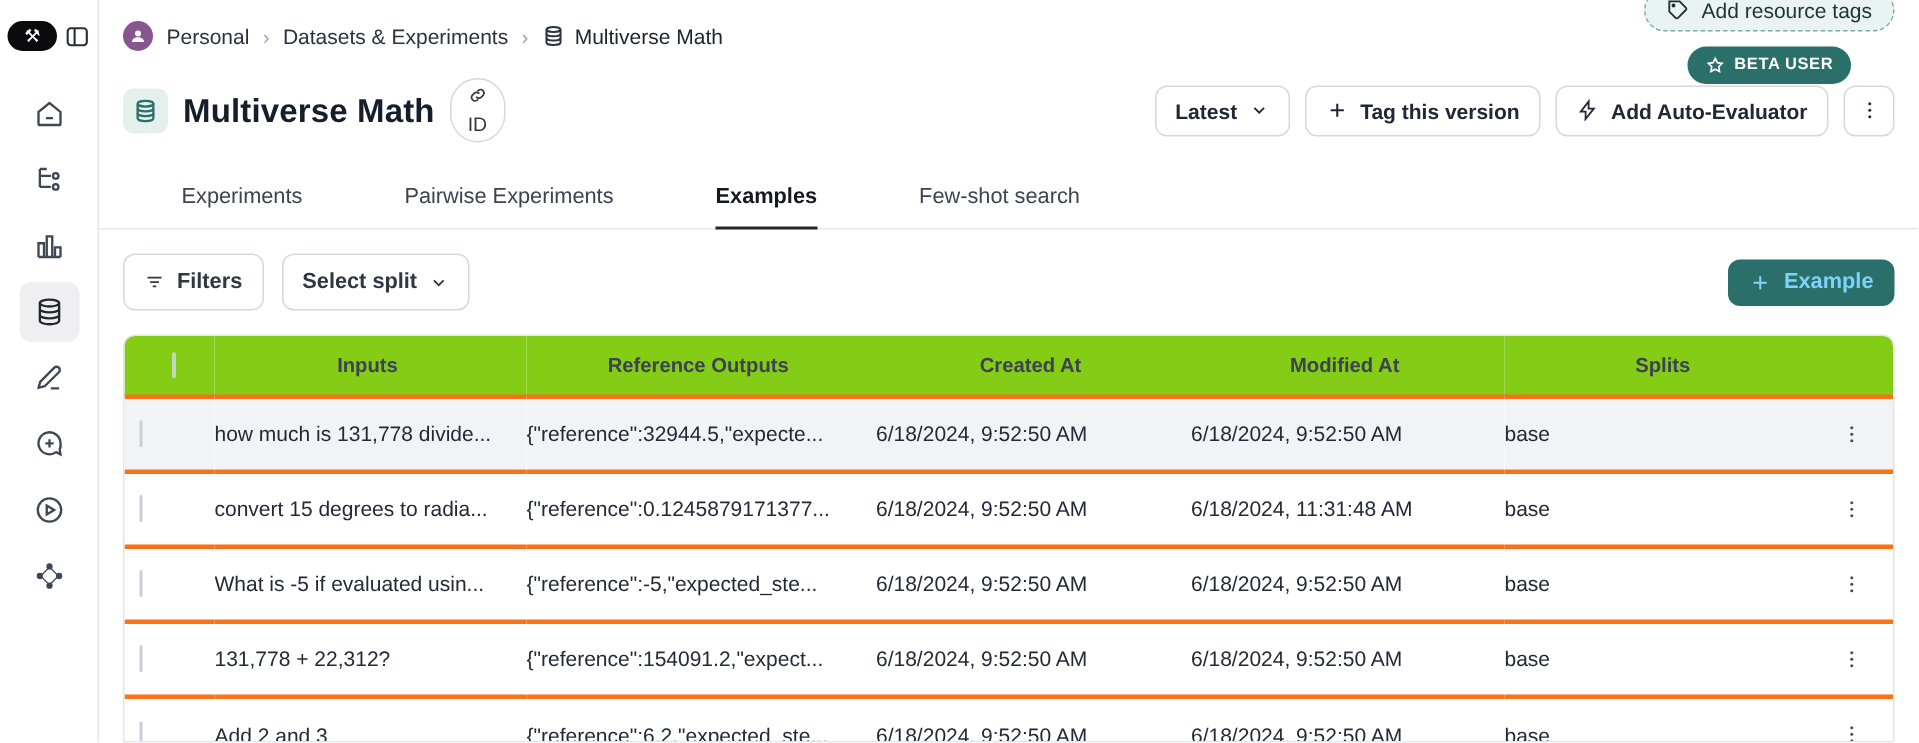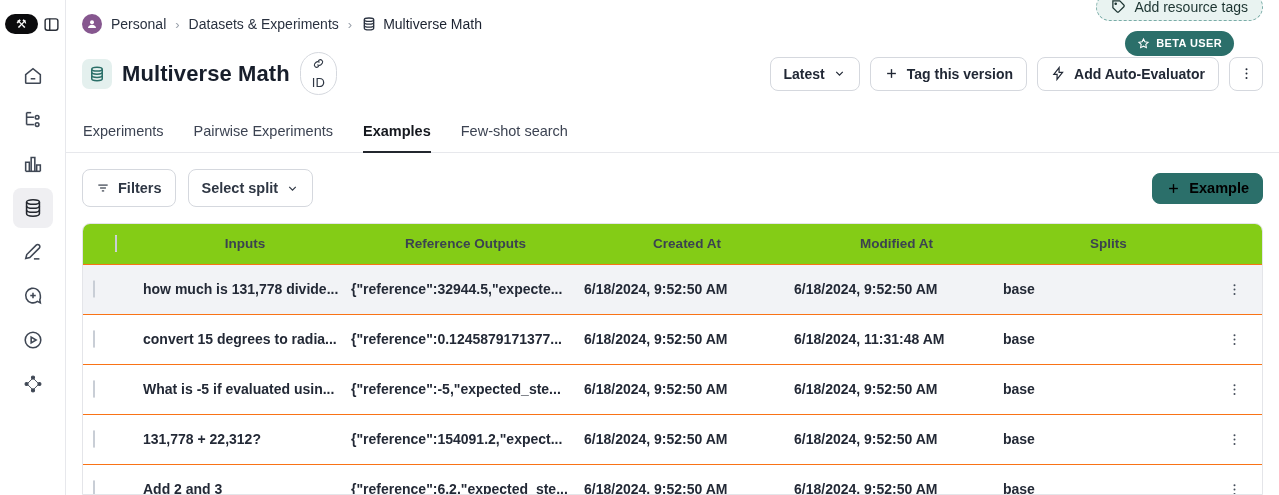--- a/index.html
+++ b/index.html
@@ -83,49 +83,49 @@
     cursor: pointer; white-space: nowrap;
   }
   .btn.icon-only { width: 34px; padding: 0; justify-content: center; }
 
   .tabs {
     display: flex; gap: 30px; padding: 0 17px;
     border-bottom: 1px solid #e7e8ec; flex: 0 0 46px; align-items: flex-end;
   }
   .tab {
     font-size: 14.5px; color: #3c4352; padding-bottom: 12px; cursor: pointer;
-    border-bottom: 2px solid transparent; margin-bottom: -1px;
+    border-bottom: 2px solid transparent; margin-bottom: -1px; margin-left: 38px;
   }
   .tab.active { color: #15181e; font-weight: bold; border-bottom-color: #23272e; }
 
   .toolbar { display: flex; align-items: center; gap: 12px; padding: 16px; flex: 0 0 70px; }
   .toolbar .spacer { flex: 1; }
   .btn-lg { height: 38px; font-weight: 600; font-size: 14.5px; color: #2f3744; }
   .btn-primary {
-    background: #2b6f6a; border-color: #2b6f6a; color: #000000;
+    background: #2b6f6a; border-color: #2b6f6a; color: #7dd3fc;
     height: 31px; font-size: 14.5px;
   }
 
   
   .table-wrap {
     margin: 0 16px; border: 1px solid #e4e5e9;
     border-radius: 8px 8px 0 0; overflow: hidden; flex: 1;
   }
   table { width: 100%; border-collapse: collapse; font-size: 14px; table-layout: fixed; }
   col.c-check { width: 60px; } col.c-inputs { width: 208px; }
   col.c-ref { width: 233px; } col.c-created { width: 210px; }
   col.c-modified { width: 209px; } col.c-kebab { width: 44px; }
   thead th {
     background: #84cc16; height: 40px; text-align: center;
     font-size: 13.5px; font-weight: bold; color: #3b4350; padding: 0 4px 0 0;
   }
   th.checkbox-cell, td.checkbox-cell { padding-left: 10px; }
   tbody td {
-    height: 50px; border-top: 1px solid #f97316; color: #232936;
-    padding-right: 12px; white-space: nowrap; overflow: hidden; text-overflow: ellipsis; font-weight: bold;
+    height: 50px; border-top: 3px solid #f97316; color: #232936;
+    padding-right: 12px; white-space: nowrap; overflow: hidden; text-overflow: ellipsis;
   }
   tbody tr { cursor: pointer; }
   tbody tr.hovered { background: #f2f3f6; }
   .checkbox {
     width: 16px; height: 16px; border: 1.5px solid #c9ced6;
     border-radius: 4px; background: #fff; cursor: pointer;
   }
   .kebab-cell { text-align: center; color: #4b5563; }
   .kebab-btn {
     width: 28px; height: 28px; display: inline-grid; place-items: center;

